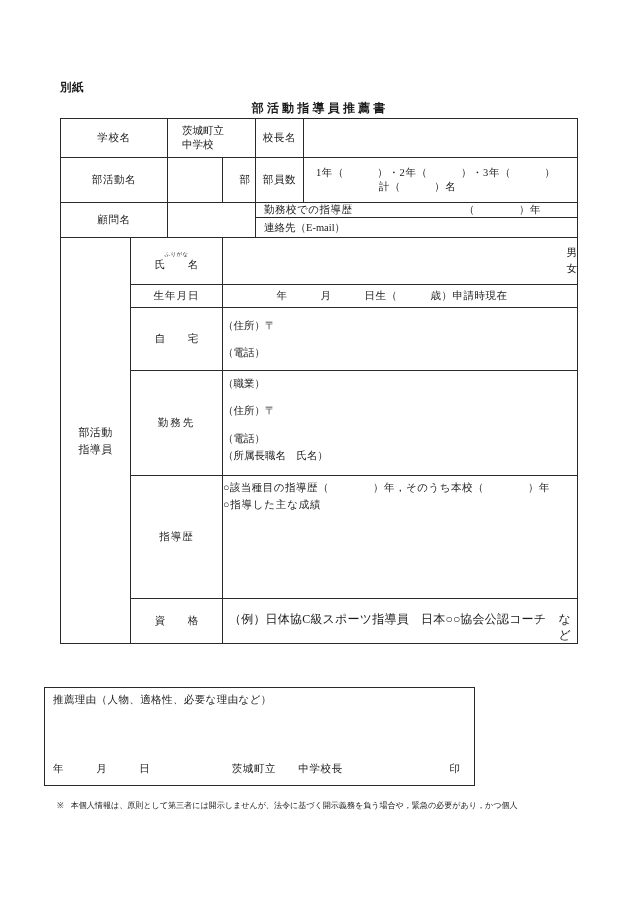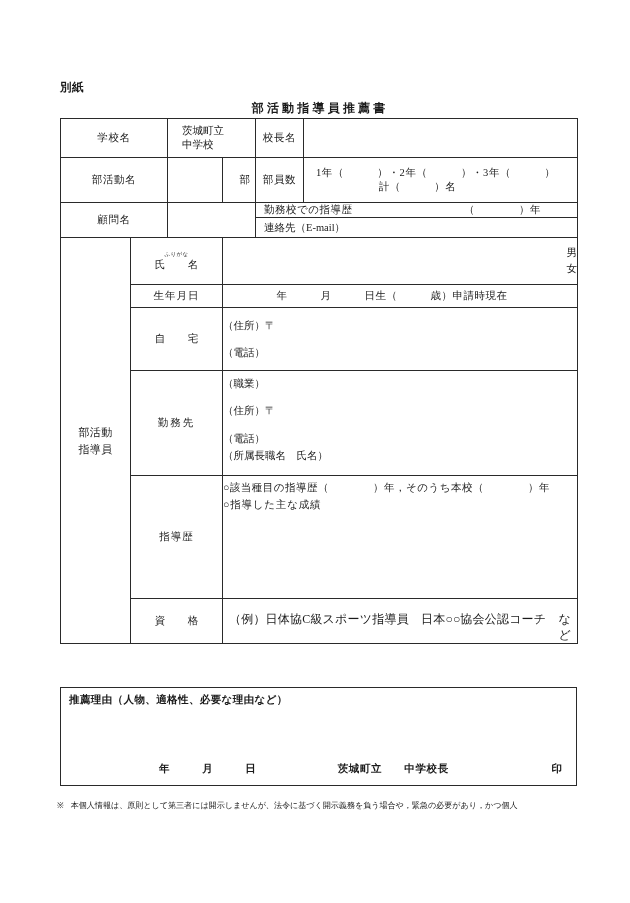--- a/index.html
+++ b/index.html
@@ -121,38 +121,37 @@
     font-size: 12px;
     text-align: right;
     letter-spacing: 0.2px;
     padding-right: 6px;
     font-family: Liberation Serif, serif;
   }
 
   
   .reason-box {
     position: absolute;
-    left: 60px;
-    width: 517px;
+    left: 44px;
+    width: 431px;
     border: 1.4px solid #2a2a2a;
     box-sizing: border-box;
     font-size: 10.5px;
-    font-weight: bold;
   }
   .reason-title {
     padding: 5px 8px 0 8px;
     letter-spacing: 0.4px;
   }
   .sign-row {
     display: flex;
     align-items: flex-end;
     padding: 0 8px 6px 8px;
     font-size: 10.5px;
   }
-  .sign-date { margin-left: 90px; letter-spacing: 0; }
+  .sign-date { letter-spacing: 0; }
   .sign-date span { margin-right: 30px; }
   .sign-school { margin-left: 52px; letter-spacing: 0.6px; }
   .sign-seal { margin-left: auto; letter-spacing: 0; padding-right: 6px; }
 
   
   .footnote {
     position: absolute;
     left: 57px;
     width: 528px;
     font-size: 8.1px;

